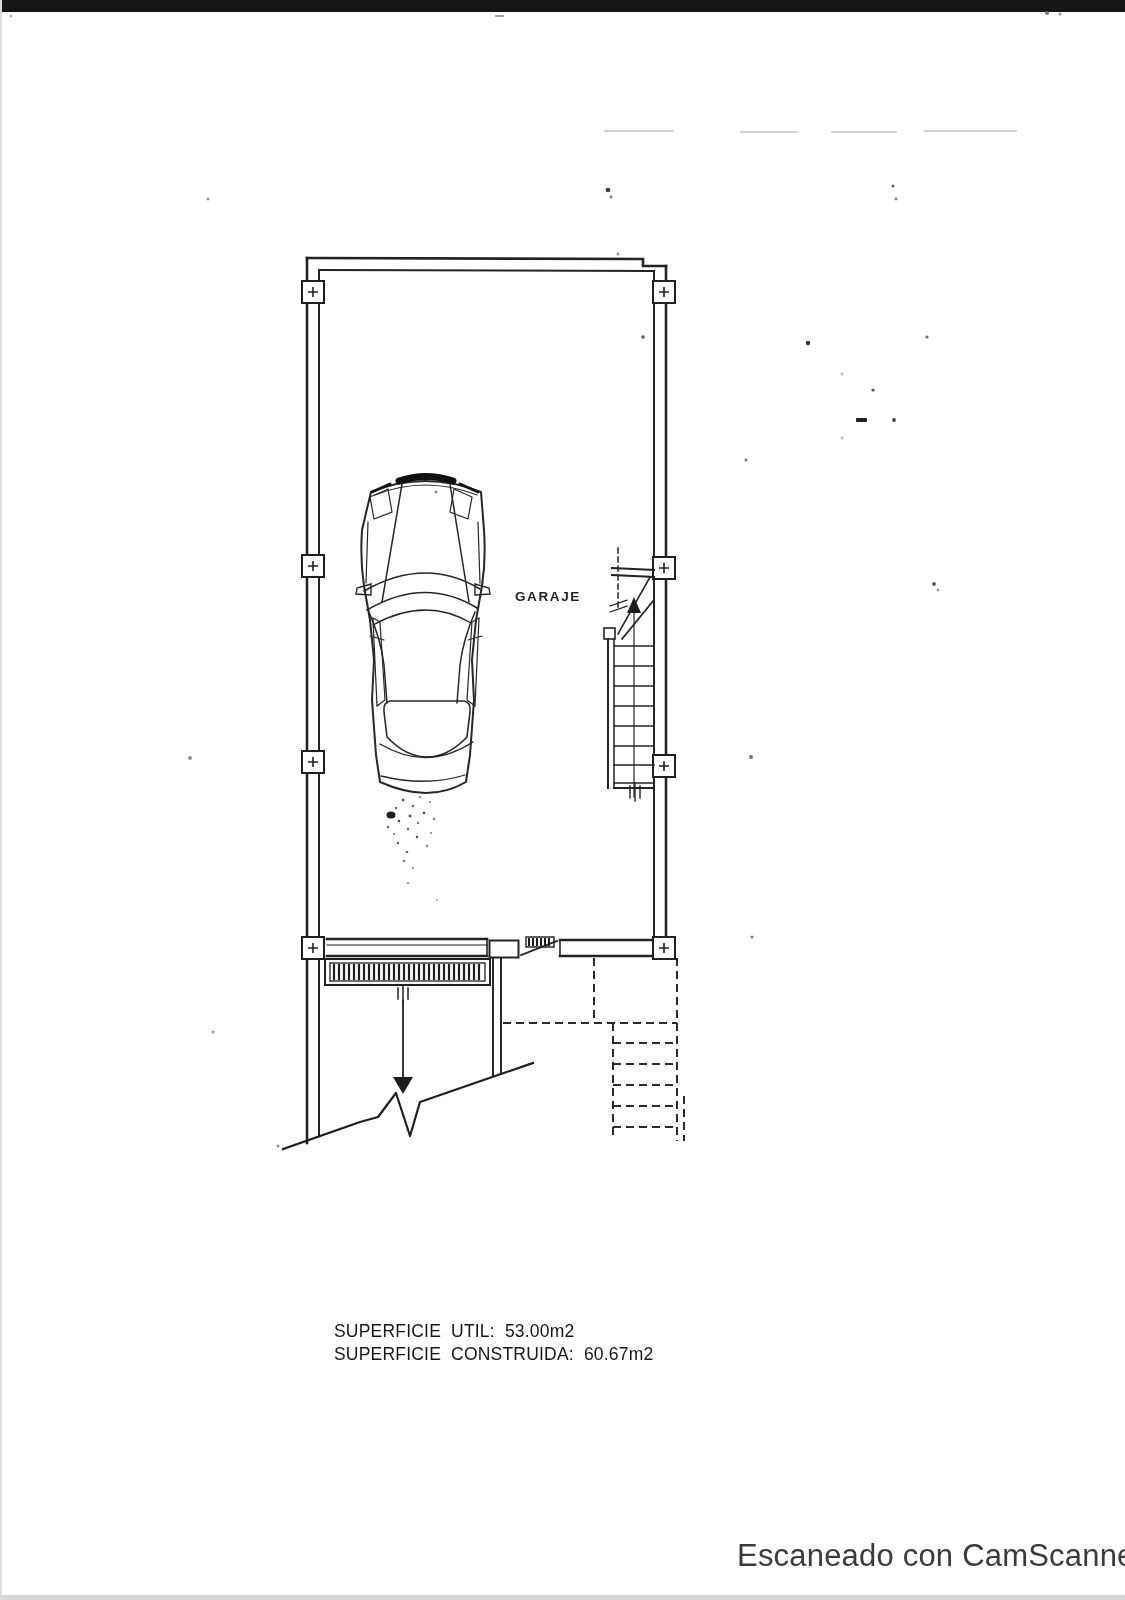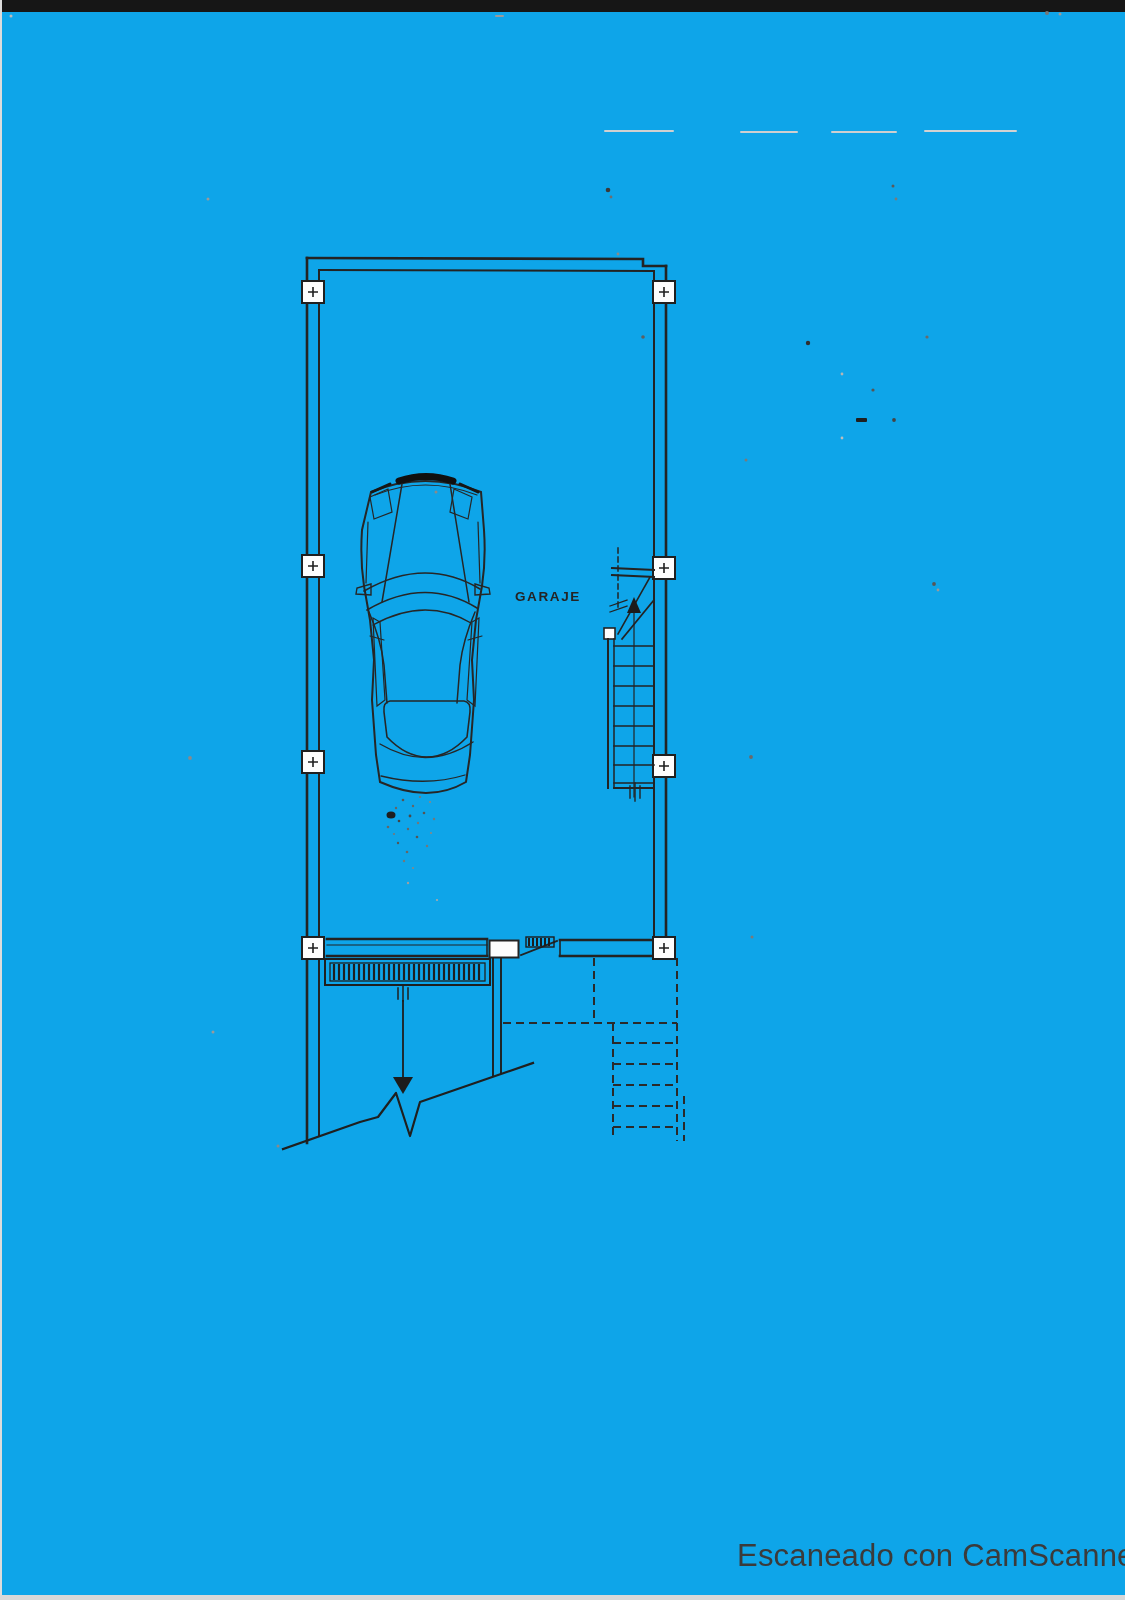--- a/index.html
+++ b/index.html
@@ -1,18 +1,18 @@
 <!DOCTYPE html>
 <html><head>
 <meta charset="utf-8">
 <style>
   html,body{margin:0;padding:0;background:#e9e9e9;}
   .page{
     position:relative;width:1125px;height:1600px;margin:0 auto;
-    background:#0ea5e9;overflow:hidden;
+    background:#ffffff;overflow:hidden;
     font-family:"Liberation Sans",sans-serif;
   }
   .top-bar{position:absolute;top:0;left:0;width:1125px;height:12px;background:#161616;}
   .bottom-bar{position:absolute;left:0;bottom:0;width:1125px;height:5px;background:#d8d8d8;}
   .left-edge{position:absolute;left:0;top:0;width:2px;height:1600px;background:#dcdcdc;}
   svg.plan{position:absolute;left:0;top:0;width:1125px;height:1600px;}
   .lbl{position:absolute;color:#1d1d1d;white-space:nowrap;}
   .room-label{left:515px;top:589px;font-size:13.5px;font-weight:bold;letter-spacing:1.6px;color:#242424;}
   .plan-title{left:322px;top:1270px;font-size:27px;letter-spacing:1.5px;word-spacing:14px;color:#181818;}
   .area-block{left:334px;top:1320px;font-size:17.5px;line-height:23px;letter-spacing:0.2px;word-spacing:5px;color:#161616;}
@@ -274,17 +274,27 @@
         <circle cx="420" cy="797" r="1.1" fill="#777777"></circle>
         <circle cx="430" cy="802" r="1.1" fill="#888888"></circle>
         <circle cx="410" cy="816" r="1.4" fill="#4a4a4a"></circle>
         <circle cx="394" cy="834" r="1.1" fill="#777777"></circle>
       </g>
   </svg>
 
   <div class="lbl room-label">GARAJE</div>
 
 
+  <div class="lbl area-block">
+    <div>
+      <span>SUPERFICIE UTIL:</span>
+      <span>53.00m2</span>
+    </div>
+    <div>
+      <span>SUPERFICIE CONSTRUIDA:</span>
+      <span>60.67m2</span>
+    </div>
+  </div>
 
   <div class="lbl watermark">Escaneado con CamScanner</div>
 
   <div class="bottom-bar"></div>
 </div>
 
 </body></html>

